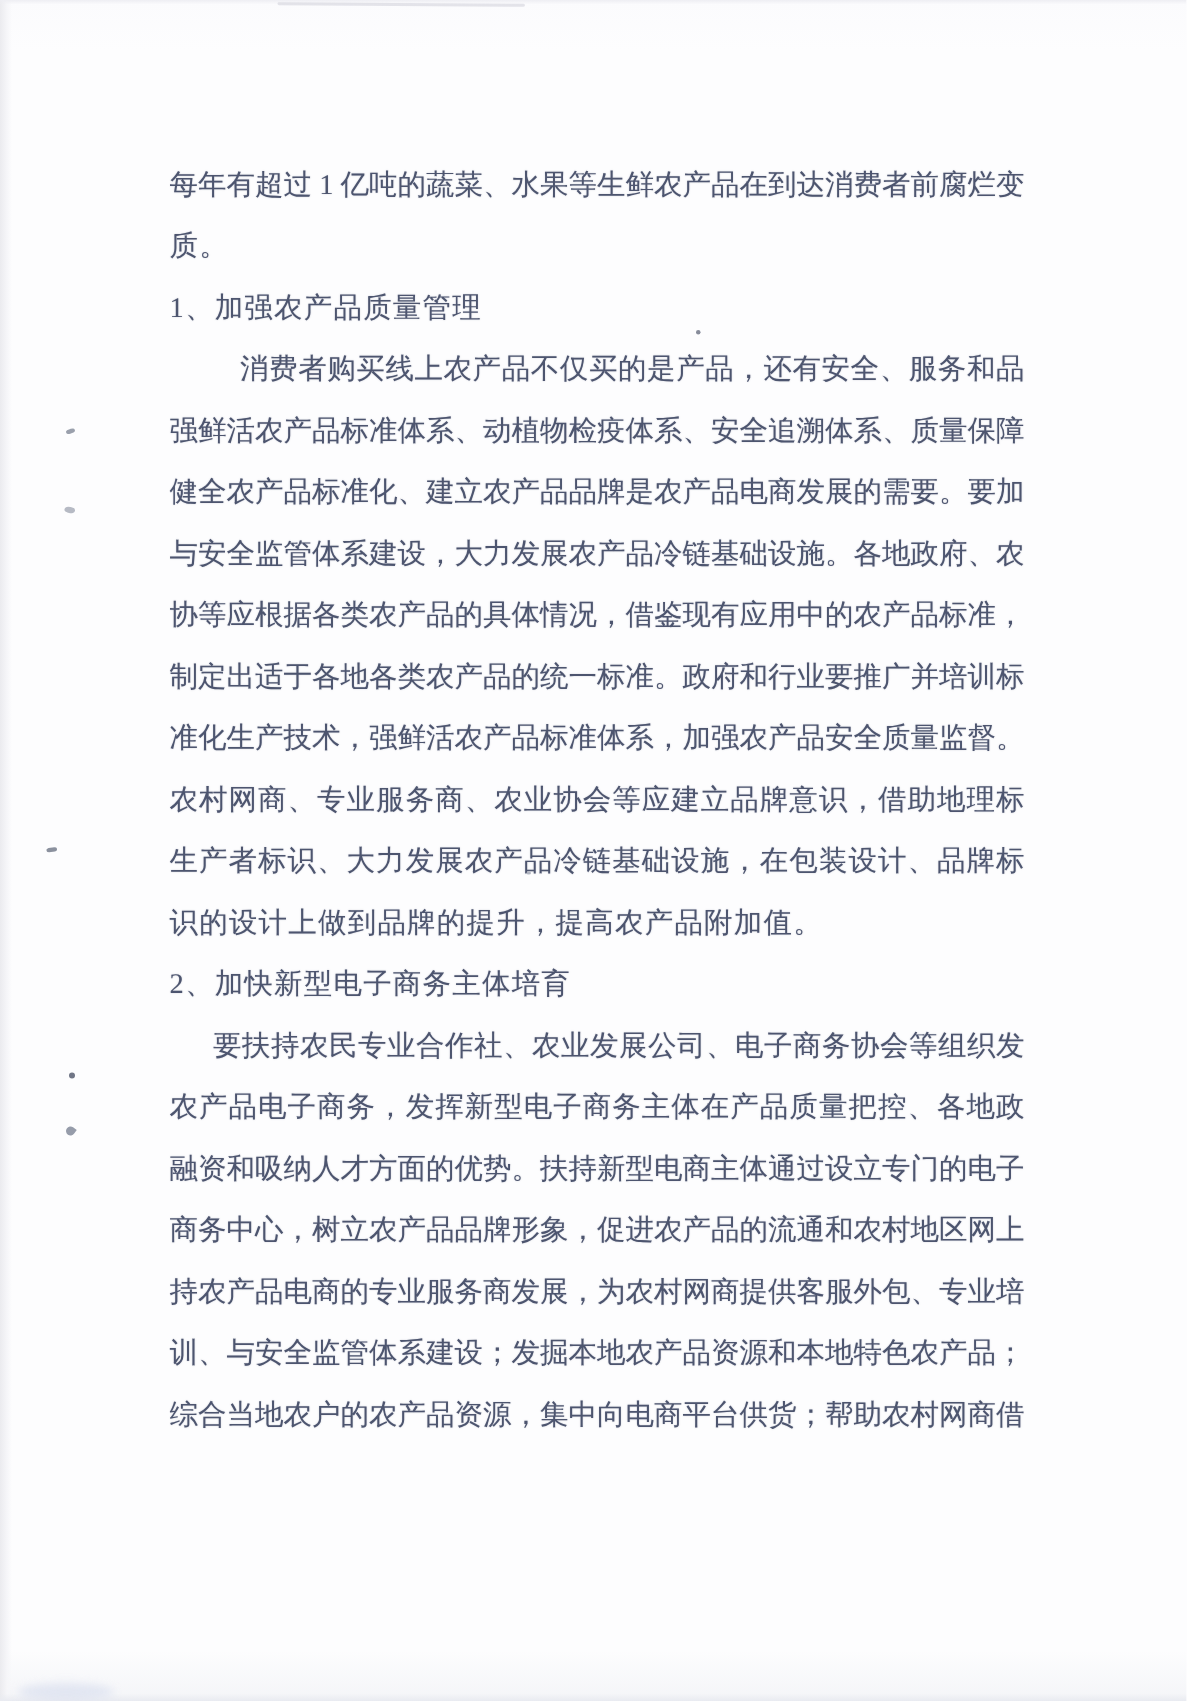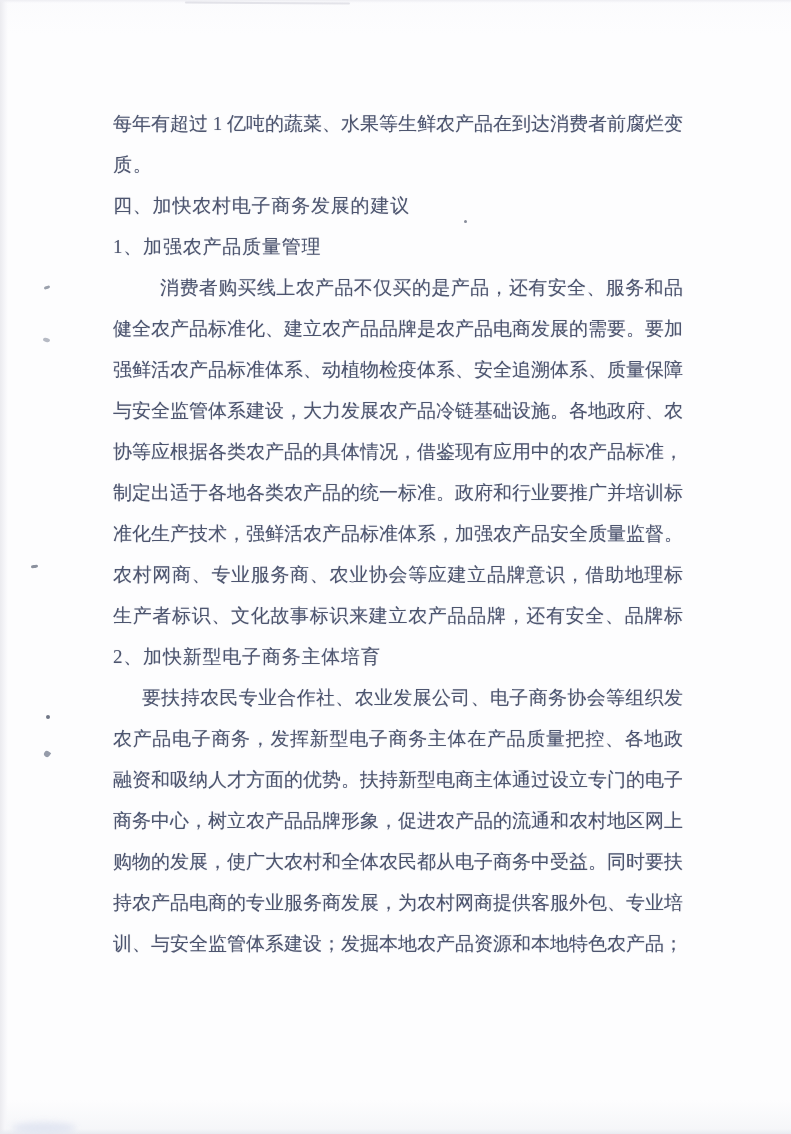--- a/index.html
+++ b/index.html
@@ -103,39 +103,39 @@
 <div class="page">
   <div class="edge-left"></div>
   <div class="edge-top"></div>
   <div class="edge-bottom"></div>
   <div class="top-crease"></div>
   <div class="corner-smudge"></div>
 
   <div class="textblock" style="color: rgb(77, 85, 111);">
     <div class="line j">每年有超过 1 亿吨的蔬菜、水果等生鲜农产品在到达消费者前腐烂变</div>
     <div class="line">质。</div>
-    <div class="line">四、加快农村电子商务发展的建议</div>
     <div class="line">1、加强农产品质量管理</div>
     <div class="line j ind2">消费者购买线上农产品不仅买的是产品，还有安全、服务和品牌，</div>
+    <div class="line j">强鲜活农产品标准体系、动植物检疫体系、安全追溯体系、质量保障</div>
     <div class="line j">健全农产品标准化、建立农产品品牌是农产品电商发展的需要。要加</div>
-    <div class="line j">强鲜活农产品标准体系、动植物检疫体系、安全追溯体系、质量保障</div>
     <div class="line j">与安全监管体系建设，大力发展农产品冷链基础设施。各地政府、农</div>
     <div class="line j">协等应根据各类农产品的具体情况，借鉴现有应用中的农产品标准，</div>
     <div class="line j">制定出适于各地各类农产品的统一标准。政府和行业要推广并培训标</div>
     <div class="line j">准化生产技术，强鲜活农产品标准体系，加强农产品安全质量监督。</div>
     <div class="line j">农村网商、专业服务商、农业协会等应建立品牌意识，借助地理标识、</div>
-    <div class="line j">生产者标识、文化故事标识来建立农产品品牌，还有安全、品牌标</div>
+    <div class="line j">生产者标识、大力发展农产品冷链基础设施，在包装设计、品牌标</div>
+    <div class="line">识的设计上做到品牌的提升，提高农产品附加值。</div>
     <div class="line">2、加快新型电子商务主体培育</div>
     <div class="line j ind1">要扶持农民专业合作社、农业发展公司、电子商务协会等组织发展</div>
     <div class="line j">农产品电子商务，发挥新型电子商务主体在产品质量把控、各地政府、</div>
     <div class="line j">融资和吸纳人才方面的优势。扶持新型电商主体通过设立专门的电子</div>
     <div class="line j">商务中心，树立农产品品牌形象，促进农产品的流通和农村地区网上</div>
-    <div class="line j">购物的发展，使广大农村和全体农民都从电子商务中受益。同时要扶</div>
     <div class="line j">持农产品电商的专业服务商发展，为农村网商提供客服外包、专业培</div>
     <div class="line j">训、与安全监管体系建设；发掘本地农产品资源和本地特色农产品；</div>
+    <div class="line j">综合当地农户的农产品资源，集中向电商平台供货；帮助农村网商借</div>
   </div>
 
   <div class="speck s1"></div>
   <div class="speck s2"></div>
   <div class="speck s3"></div>
   <div class="speck s4"></div>
   <div class="speck s5"></div>
   <div class="speck s6"></div>
   <div class="speck s7"></div>
 </div>

